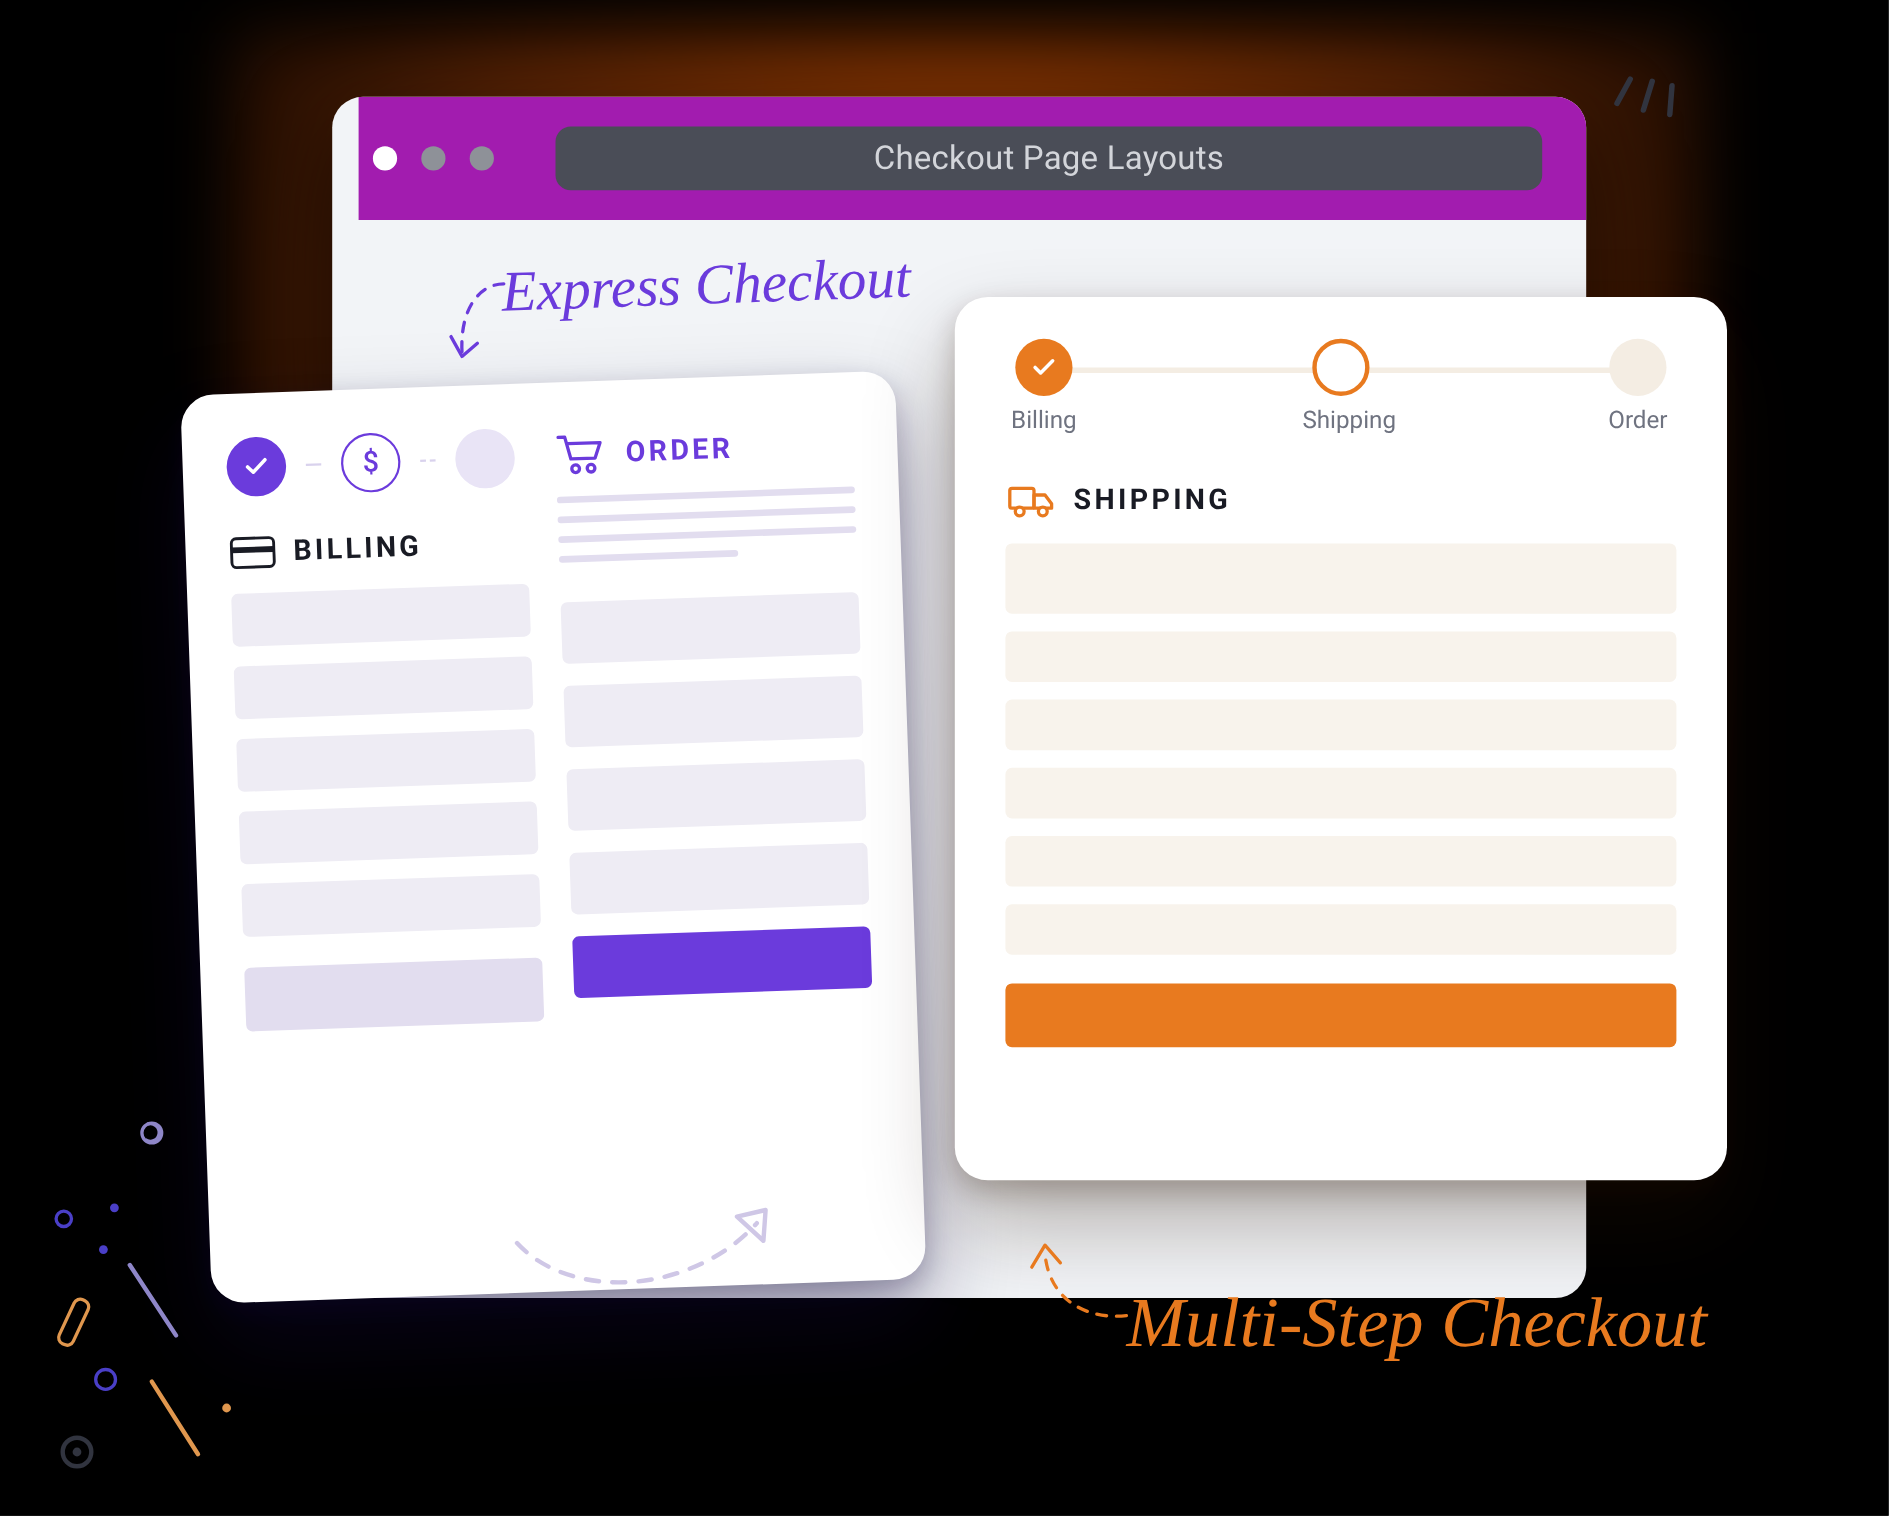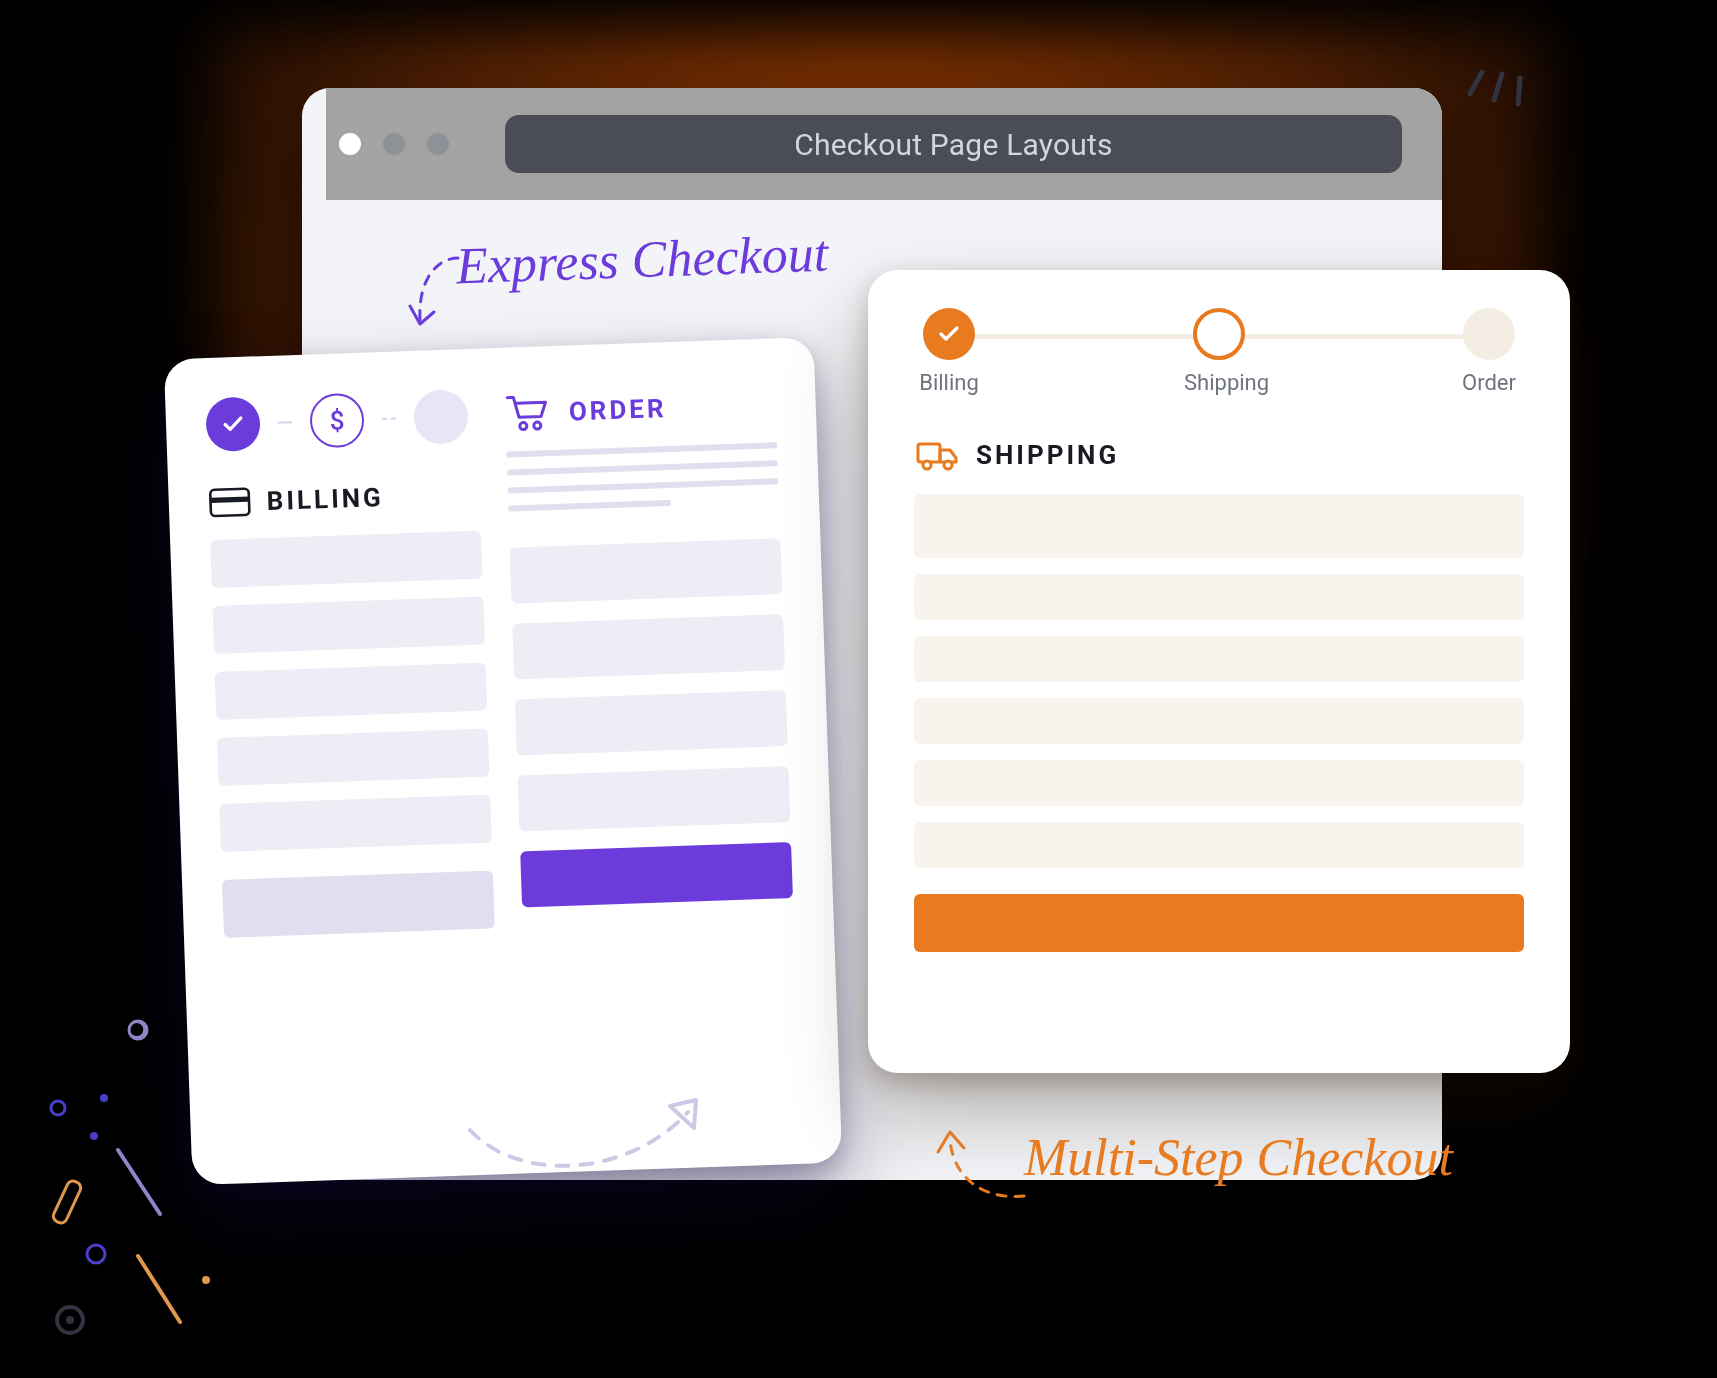--- a/index.html
+++ b/index.html
@@ -28,21 +28,21 @@
     position: absolute;
     left: 302px; top: 88px;
     width: 1140px; height: 1092px;
     background: #f2f4f7;
     border-radius: 28px;
     box-shadow: 0 30px 80px rgba(0,0,0,0.55);
     overflow: hidden;
   }
   .browser-header {
     height: 112px;
-    background: #a3a3a3;
+    background: #a21caf;
     display: flex;
     align-items: center;
     padding-left: 13px;
     margin-left: 24px;
   }
   .dots { display: flex; gap: 22px; }
   .dot { width: 22px; height: 22px; border-radius: 50%; }
   .dot.white { background: #ffffff; }
   .dot.grey { background: #8e9198; }
   .addr {
@@ -139,21 +139,21 @@
   .m-ph { height:46px; background:#f8f3ec; border-radius:6px; margin-bottom:16px; }
   .m-ph.tall { height:64px; }
   .m-btn { height:58px; background:#e87a1f; border-radius:6px; margin-top:10px; }
   
   .handwrite {
     font-family: "Brush Script MT", "Segoe Script", cursive;
     font-style: italic;
     position:absolute;
   }
   .hw-express { left:456px; top:230px; color:#6b3bdc; font-size:52px; transform:rotate(-2deg); }
-  .hw-multi { left:1024px; top:1128px; color:#e87a1f; font-size:52px; }
+  .hw-multi { left:1024px; top:1166px; color:#e87a1f; font-size:64px; }
   .arrow-svg { position:absolute; }
   
   .doodle { position:absolute; }
 </style>
 </head>
 <body>
 
 <div class="stage">
   <div class="glow"></div>
 

